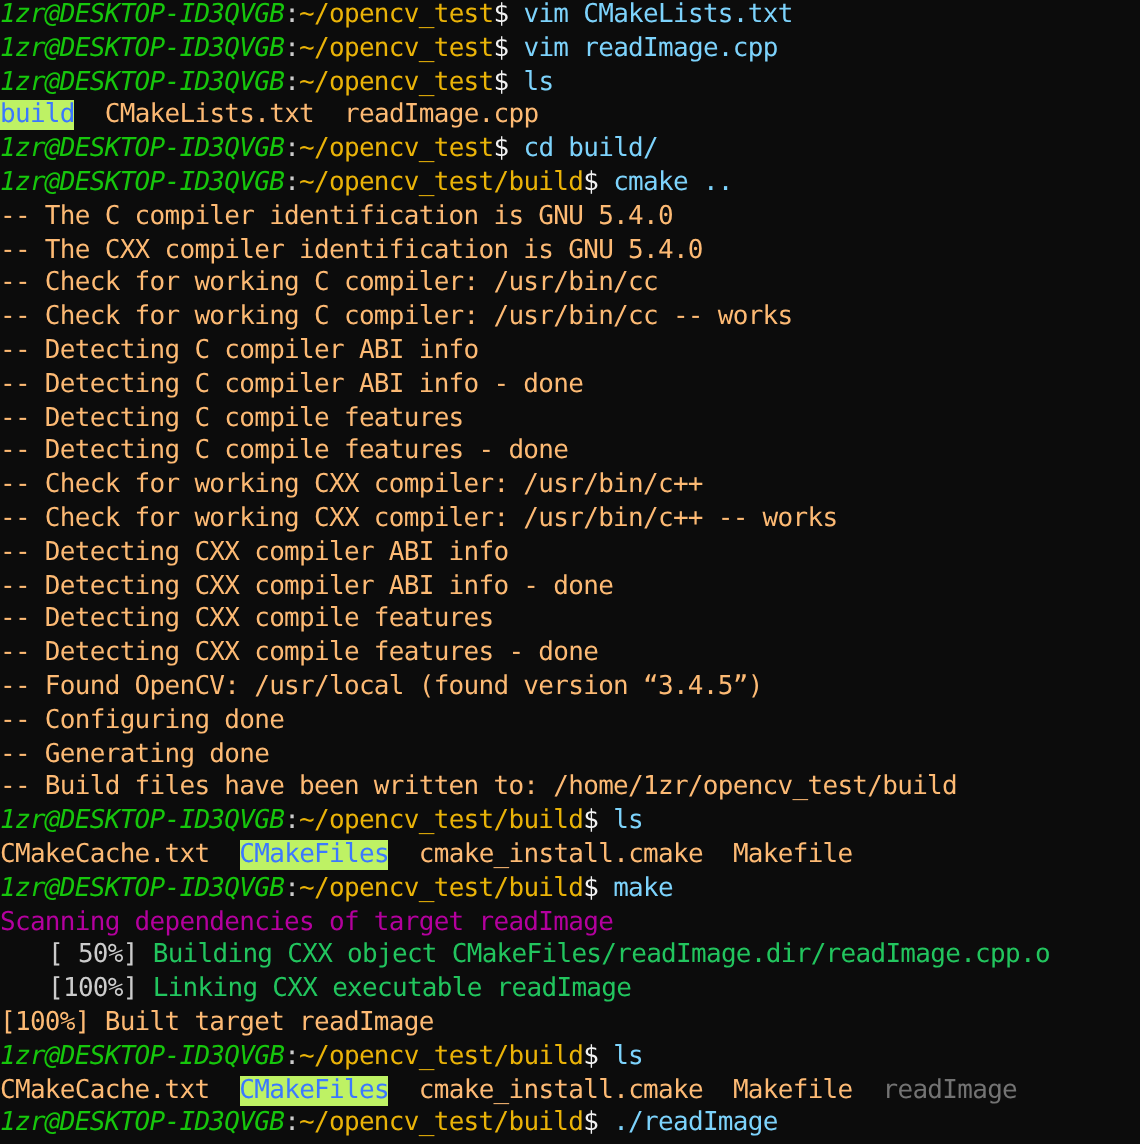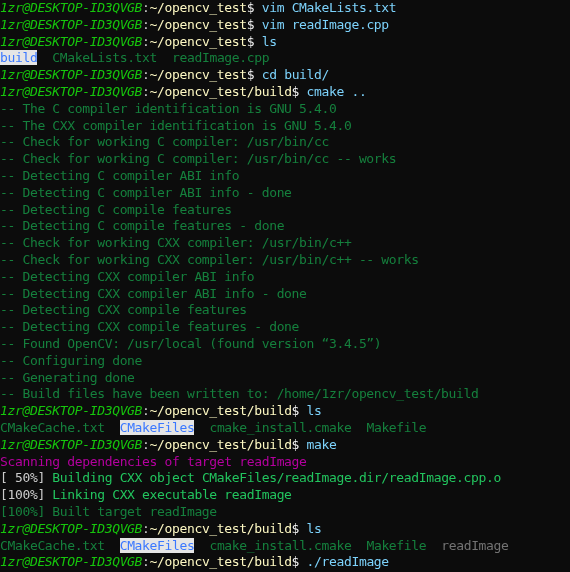--- a/index.html
+++ b/index.html
@@ -27,26 +27,26 @@
     overflow: hidden;
   }
   .line {
     height: 16.8px;
     white-space: pre;
     display: block;
   }
   .seg { white-space: pre; }
   .c-user    { color: #16c60c; font-style: italic; }
   .c-punct   { color: #cccccc; }
-  .c-path    { color: #fef9c3; }
+  .c-path    { color: #eab308; }
   .c-prompt  { color: #f2f2f2; }
   .c-cmd     { color: #7dd3fc; }
-  .c-out     { color: #15803d; }
-  .c-dir     { color: #3b78ff; background: #e5e5e5; }
+  .c-out     { color: #fdba74; }
+  .c-dir     { color: #3b78ff; background: #bef264; }
   .c-exec    { color: #737373; }
   .c-magenta { color: #b4009e; margin-top: 40px; }
   .c-green   { color: #22c55e; }
-  .c-white   { color: #cccccc; }
+  .c-white   { color: #cccccc; margin-left: 24px; }
 </style>
 </head>
 <body>
 
 <div id="terminal"><div class="line"><span class="seg c-user">1zr@DESKTOP-ID3QVGB</span><span class="seg c-punct">:</span><span class="seg c-path">~/opencv_test</span><span class="seg c-prompt">$ </span><span class="seg c-cmd">vim CMakeLists.txt</span></div><div class="line"><span class="seg c-user">1zr@DESKTOP-ID3QVGB</span><span class="seg c-punct">:</span><span class="seg c-path">~/opencv_test</span><span class="seg c-prompt">$ </span><span class="seg c-cmd">vim readImage.cpp</span></div><div class="line"><span class="seg c-user">1zr@DESKTOP-ID3QVGB</span><span class="seg c-punct">:</span><span class="seg c-path">~/opencv_test</span><span class="seg c-prompt">$ </span><span class="seg c-cmd">ls</span></div><div class="line"><span class="seg c-dir">build</span><span class="seg c-out">  </span><span class="seg c-out">CMakeLists.txt</span><span class="seg c-out">  </span><span class="seg c-out">readImage.cpp</span></div><div class="line"><span class="seg c-user">1zr@DESKTOP-ID3QVGB</span><span class="seg c-punct">:</span><span class="seg c-path">~/opencv_test</span><span class="seg c-prompt">$ </span><span class="seg c-cmd">cd build/</span></div><div class="line"><span class="seg c-user">1zr@DESKTOP-ID3QVGB</span><span class="seg c-punct">:</span><span class="seg c-path">~/opencv_test/build</span><span class="seg c-prompt">$ </span><span class="seg c-cmd">cmake ..</span></div><div class="line"><span class="seg c-out">-- The C compiler identification is GNU 5.4.0</span></div><div class="line"><span class="seg c-out">-- The CXX compiler identification is GNU 5.4.0</span></div><div class="line"><span class="seg c-out">-- Check for working C compiler: /usr/bin/cc</span></div><div class="line"><span class="seg c-out">-- Check for working C compiler: /usr/bin/cc -- works</span></div><div class="line"><span class="seg c-out">-- Detecting C compiler ABI info</span></div><div class="line"><span class="seg c-out">-- Detecting C compiler ABI info - done</span></div><div class="line"><span class="seg c-out">-- Detecting C compile features</span></div><div class="line"><span class="seg c-out">-- Detecting C compile features - done</span></div><div class="line"><span class="seg c-out">-- Check for working CXX compiler: /usr/bin/c++</span></div><div class="line"><span class="seg c-out">-- Check for working CXX compiler: /usr/bin/c++ -- works</span></div><div class="line"><span class="seg c-out">-- Detecting CXX compiler ABI info</span></div><div class="line"><span class="seg c-out">-- Detecting CXX compiler ABI info - done</span></div><div class="line"><span class="seg c-out">-- Detecting CXX compile features</span></div><div class="line"><span class="seg c-out">-- Detecting CXX compile features - done</span></div><div class="line"><span class="seg c-out">-- Found OpenCV: /usr/local (found version “3.4.5”)</span></div><div class="line"><span class="seg c-out">-- Configuring done</span></div><div class="line"><span class="seg c-out">-- Generating done</span></div><div class="line"><span class="seg c-out">-- Build files have been written to: /home/1zr/opencv_test/build</span></div><div class="line"><span class="seg c-user">1zr@DESKTOP-ID3QVGB</span><span class="seg c-punct">:</span><span class="seg c-path">~/opencv_test/build</span><span class="seg c-prompt">$ </span><span class="seg c-cmd">ls</span></div><div class="line"><span class="seg c-out">CMakeCache.txt</span><span class="seg c-out">  </span><span class="seg c-dir">CMakeFiles</span><span class="seg c-out">  </span><span class="seg c-out">cmake_install.cmake</span><span class="seg c-out">  </span><span class="seg c-out">Makefile</span></div><div class="line"><span class="seg c-user">1zr@DESKTOP-ID3QVGB</span><span class="seg c-punct">:</span><span class="seg c-path">~/opencv_test/build</span><span class="seg c-prompt">$ </span><span class="seg c-cmd">make</span></div><div class="line"><span class="seg c-magenta">Scanning dependencies of target readImage</span></div><div class="line"><span class="seg c-white">[ 50%] </span><span class="seg c-green">Building CXX object CMakeFiles/readImage.dir/readImage.cpp.o</span></div><div class="line"><span class="seg c-white">[100%] </span><span class="seg c-green">Linking CXX executable readImage</span></div><div class="line"><span class="seg c-out">[100%] Built target readImage</span></div><div class="line"><span class="seg c-user">1zr@DESKTOP-ID3QVGB</span><span class="seg c-punct">:</span><span class="seg c-path">~/opencv_test/build</span><span class="seg c-prompt">$ </span><span class="seg c-cmd">ls</span></div><div class="line"><span class="seg c-out">CMakeCache.txt</span><span class="seg c-out">  </span><span class="seg c-dir">CMakeFiles</span><span class="seg c-out">  </span><span class="seg c-out">cmake_install.cmake</span><span class="seg c-out">  </span><span class="seg c-out">Makefile</span><span class="seg c-out">  </span><span class="seg c-exec">readImage</span></div><div class="line"><span class="seg c-user">1zr@DESKTOP-ID3QVGB</span><span class="seg c-punct">:</span><span class="seg c-path">~/opencv_test/build</span><span class="seg c-prompt">$ </span><span class="seg c-cmd">./readImage</span></div><div class="line"><span class="seg c-out">read success!</span></div></div>
 
 </body></html>

